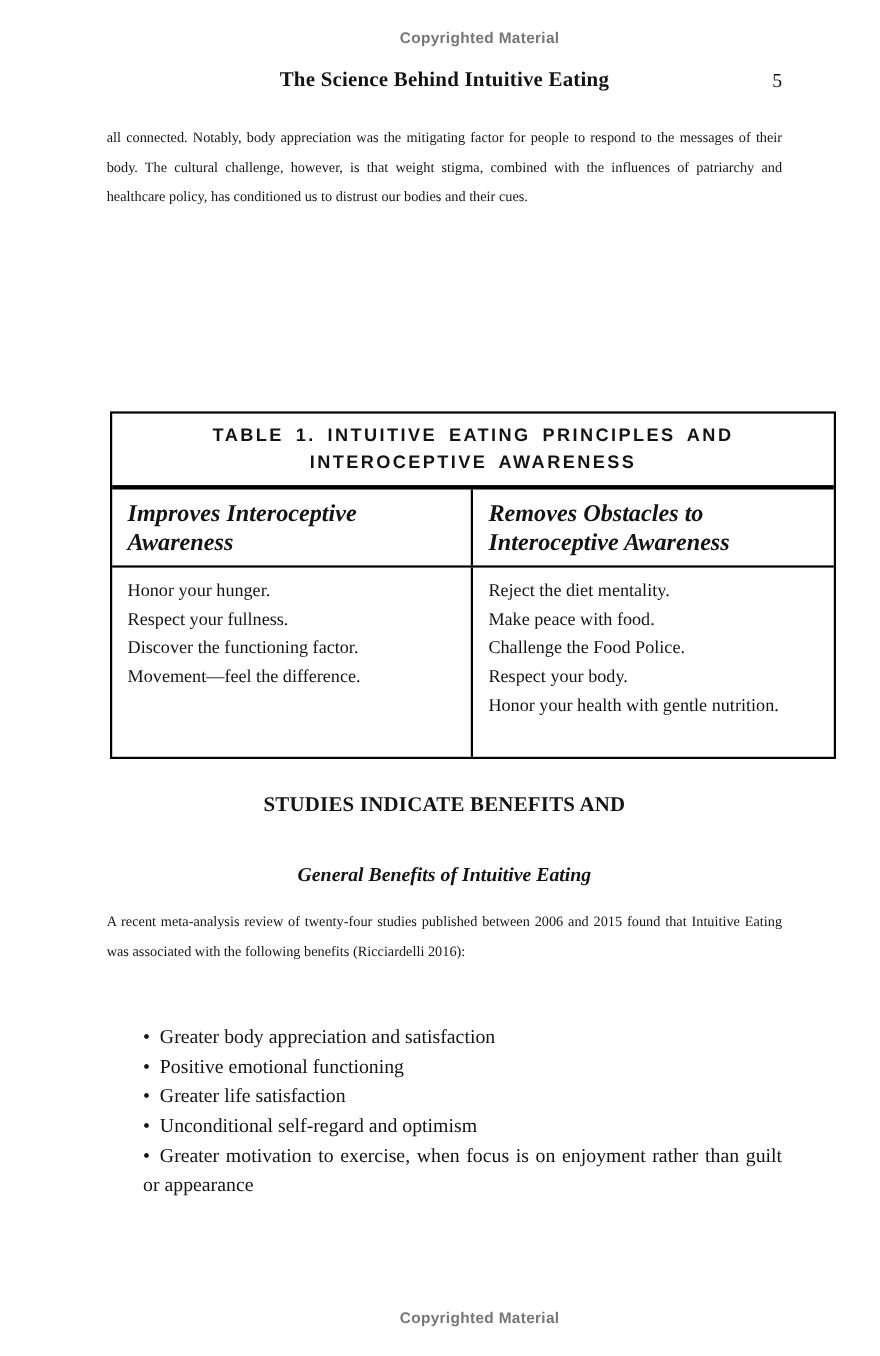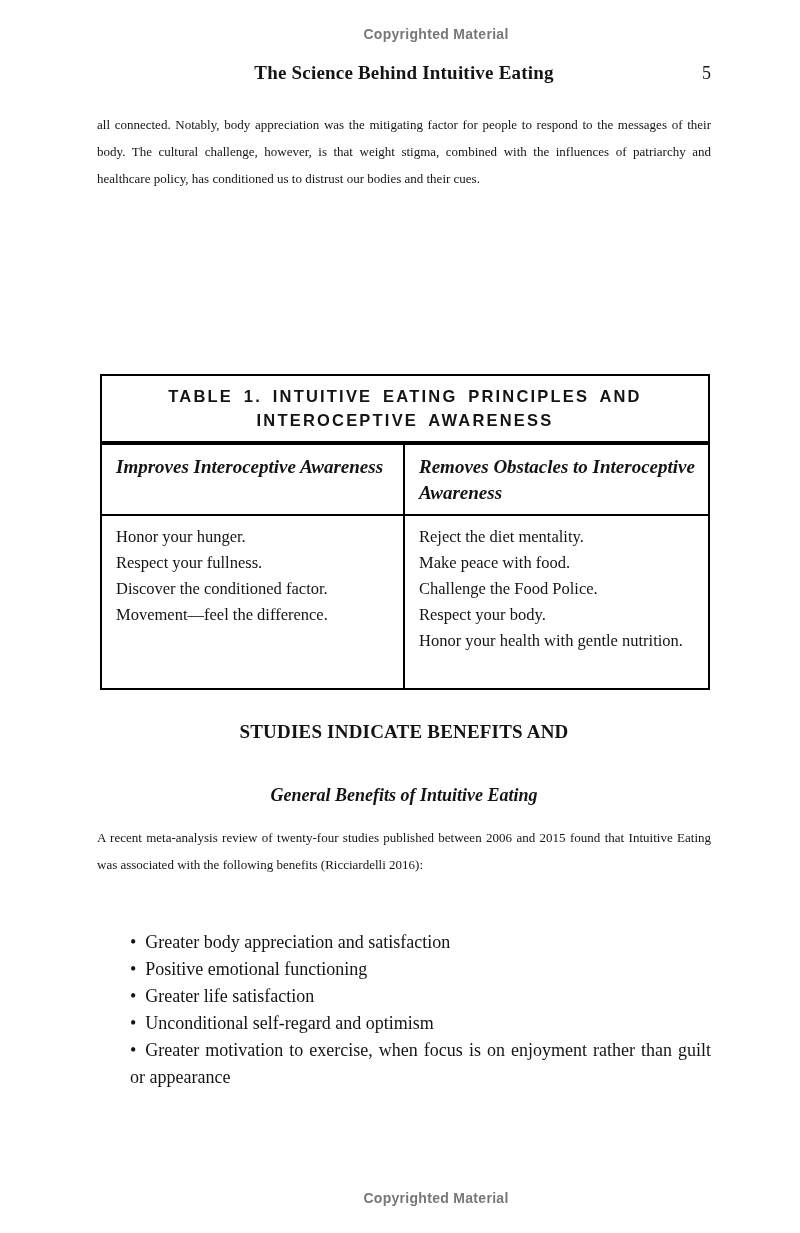--- a/index.html
+++ b/index.html
@@ -43,21 +43,21 @@
     font-size:13px;line-height:27px;
     text-align:justify;
     margin:0;
   }
   .p1{top:111px;}
   .p2{top:246px;text-indent:24px;}
   .p3{top:824px;}
 
   
   .ie-table{
-    position:absolute;top:374px;left:100px;width:610px;
+    position:absolute;top:374px;left:100px;width:660px;
     border:2px solid #000;
     box-sizing:border-box;
     background:#fff;
   }
   .ie-table-title{
     border-bottom:4px solid #000;
     text-align:center;
     font-family:"Liberation Sans","DejaVu Sans",sans-serif;
     font-weight:bold;
     font-size:16.5px;
@@ -68,21 +68,21 @@
   }
   .ie-row{display:flex;width:100%;box-sizing:border-box;}
   .ie-head-row{border-bottom:2px solid #000;}
   .ie-cell{
     width:50%;box-sizing:border-box;
     padding:9px 12px 8px 14px;
   }
   .ie-cell.cleft{border-right:2px solid #000;}
   .ie-head-row .ie-cell{
     font-weight:bold;font-style:italic;
-    font-size:19px;line-height:26px;
+    font-size:22px;line-height:26px;
     min-height:64px;
   }
   .ie-body-row .ie-cell{min-height:172px;padding-top:11px;}
   .titem{
     font-size:16.5px;line-height:20px;
     margin:0 0 6px 0;
   }
   .titem:last-child{margin-bottom:0;}
 
   
@@ -131,21 +131,21 @@
       <div>INTEROCEPTIVE AWARENESS</div>
     </div>
     <div class="ie-row ie-head-row">
       <div class="ie-cell cleft">Improves Interoceptive Awareness</div>
       <div class="ie-cell">Removes Obstacles to Interoceptive Awareness</div>
     </div>
     <div class="ie-row ie-body-row">
       <div class="ie-cell cleft">
         <div class="titem">Honor your hunger.</div>
         <div class="titem">Respect your fullness.</div>
-        <div class="titem">Discover the conditioned factor.</div>
+        <div class="titem">Discover the functioning factor.</div>
         <div class="titem">Movement—feel the difference.</div>
       </div>
       <div class="ie-cell">
         <div class="titem">Reject the diet mentality.</div>
         <div class="titem">Make peace with food.</div>
         <div class="titem">Challenge the Food Police.</div>
         <div class="titem">Respect your body.</div>
         <div class="titem">Honor your health with gentle nutrition.</div>
       </div>
     </div>

